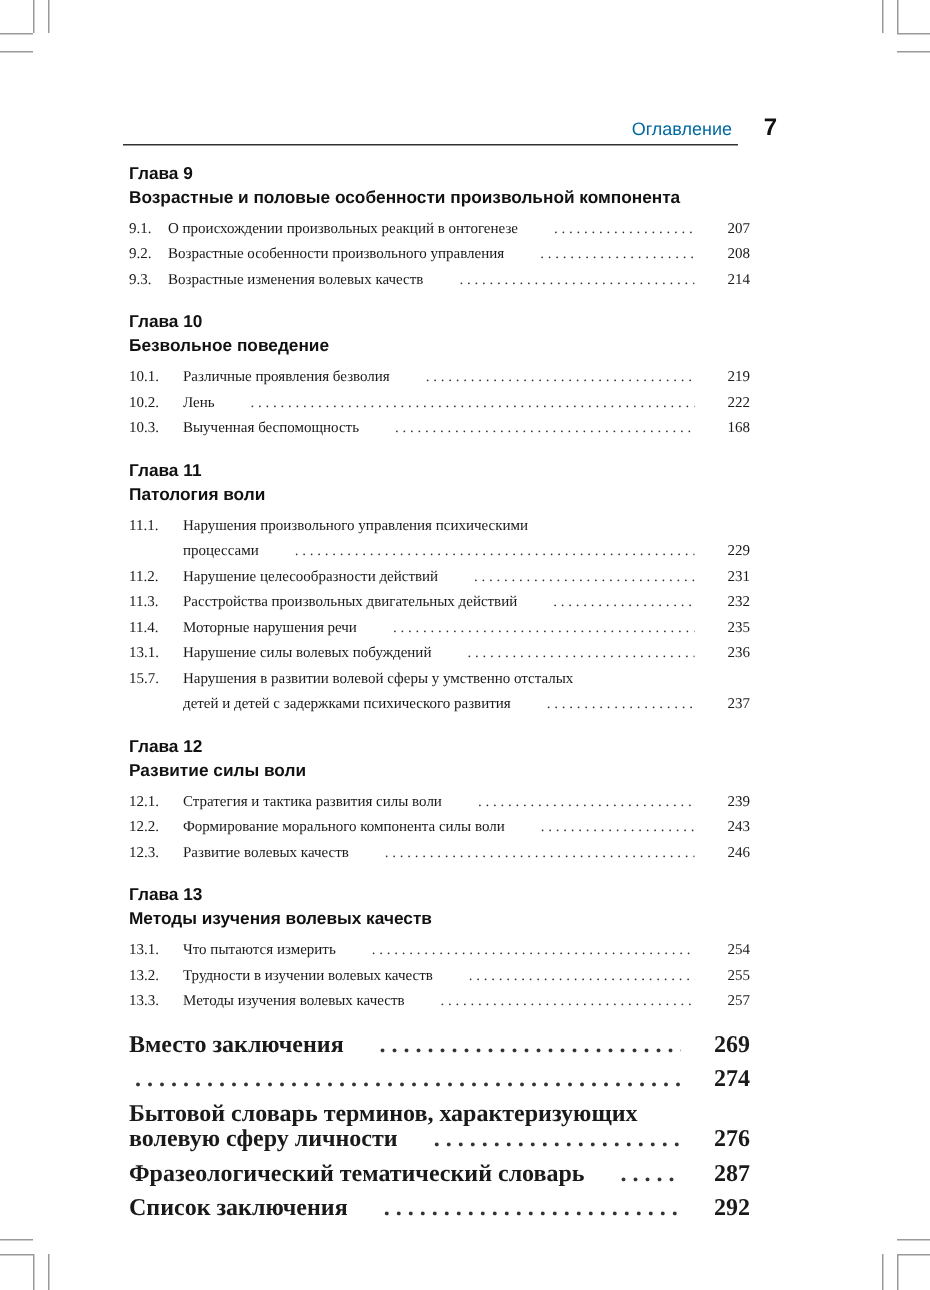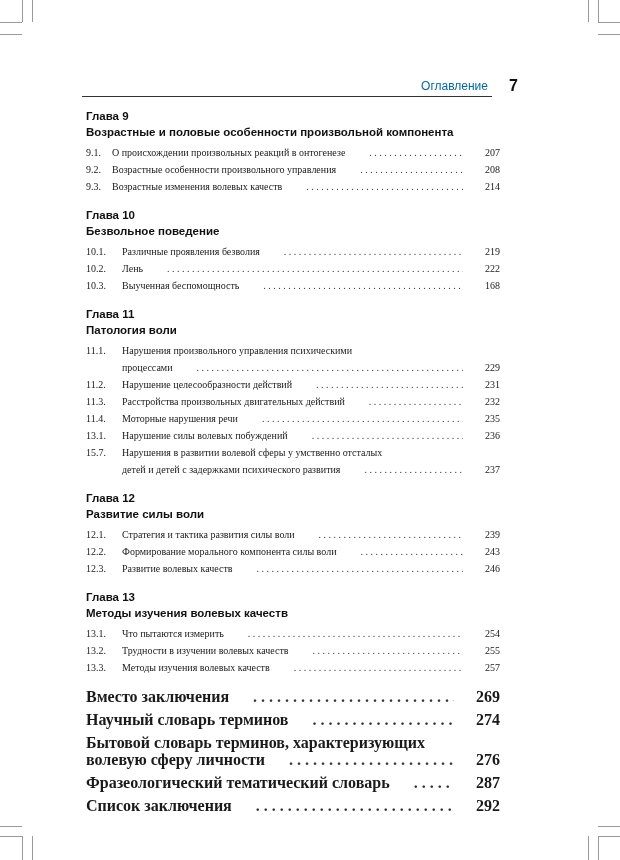--- a/index.html
+++ b/index.html
@@ -313,21 +313,20 @@
           <div class="line">
             <span class="txt">Вместо заключения</span>
             <span class="dots"></span>
             <span class="pg">269</span>
           </div>
         </div>
       </div>
       <div class="entry">
         <div class="body">
           <div class="line">
-            <span class="txt">Научный словарь терминов</span>
             <span class="dots"></span>
             <span class="pg">274</span>
           </div>
         </div>
       </div>
       <div class="entry">
         <div class="body">
           <div class="line">
             <span class="txt">Бытовой словарь терминов, характеризующих</span>
           </div>

